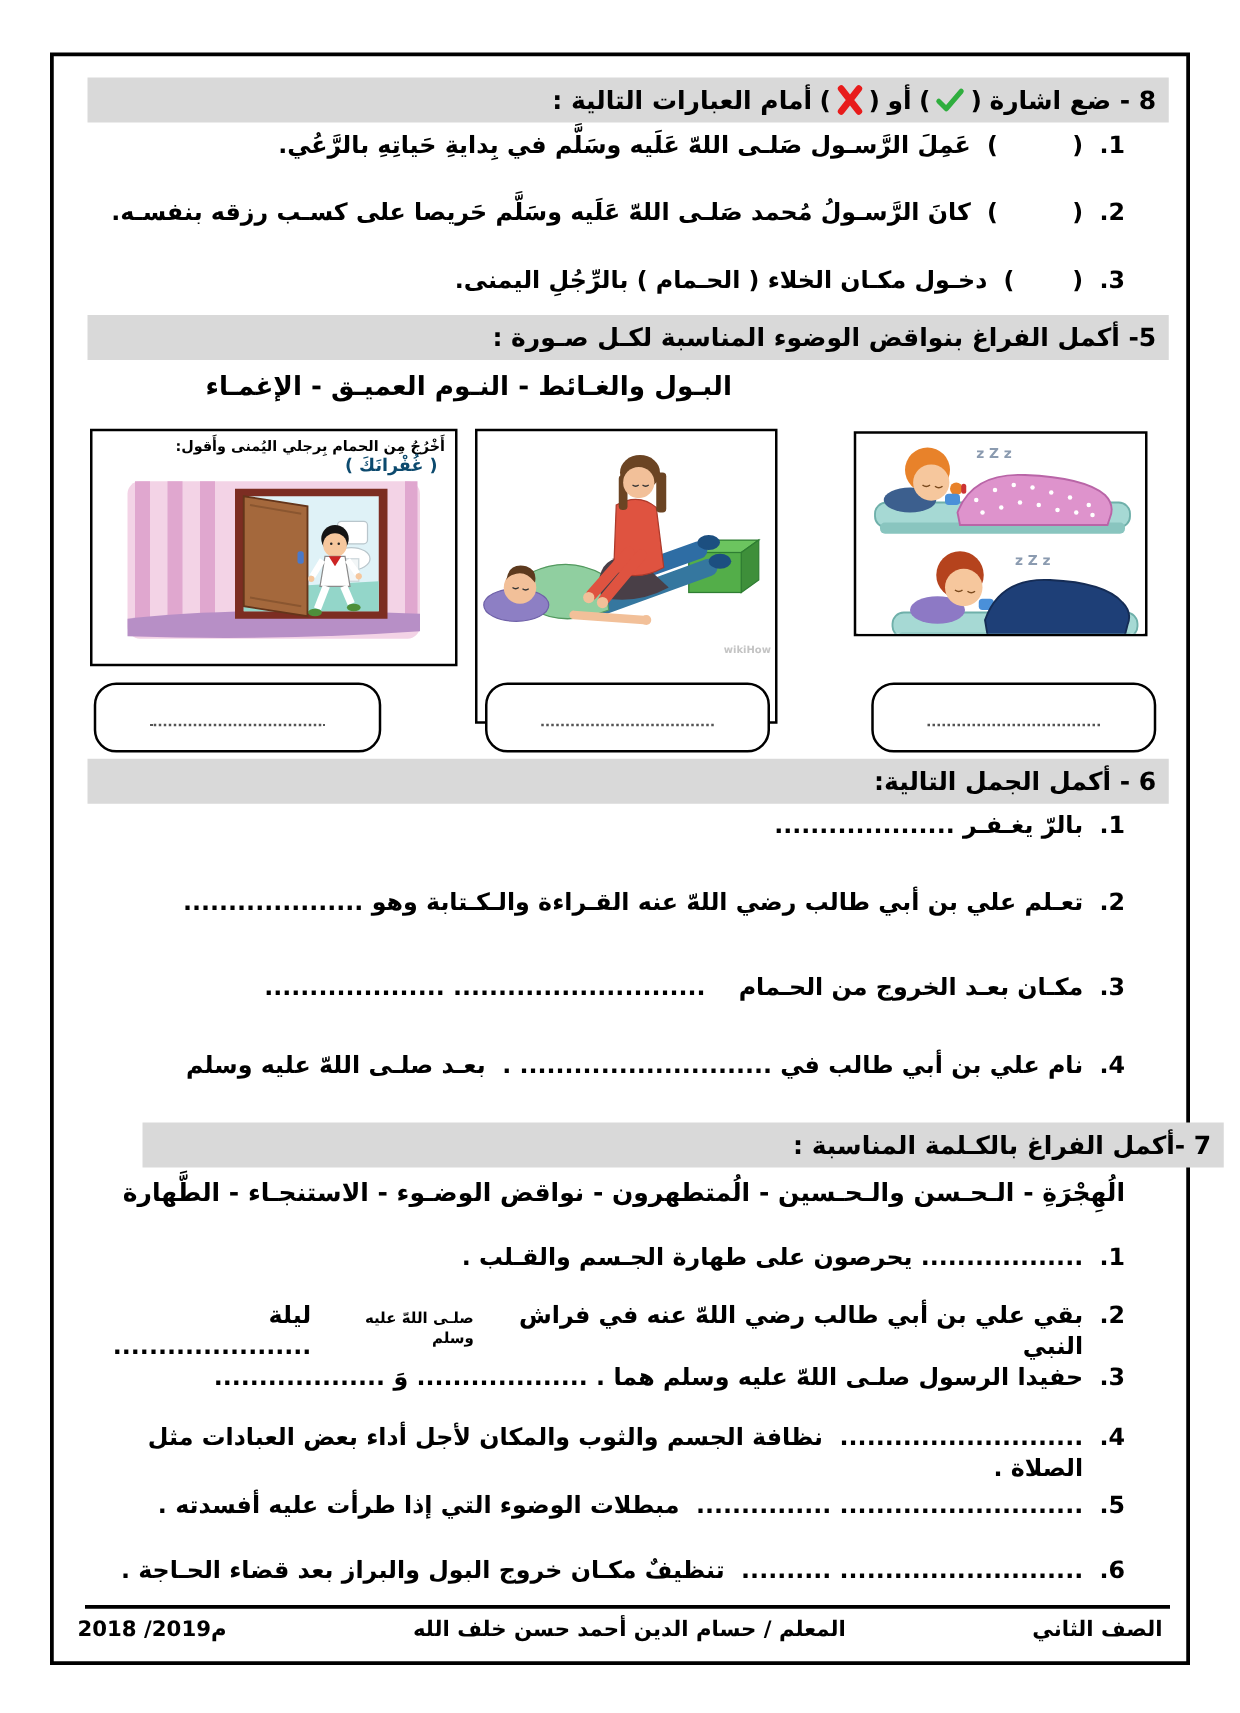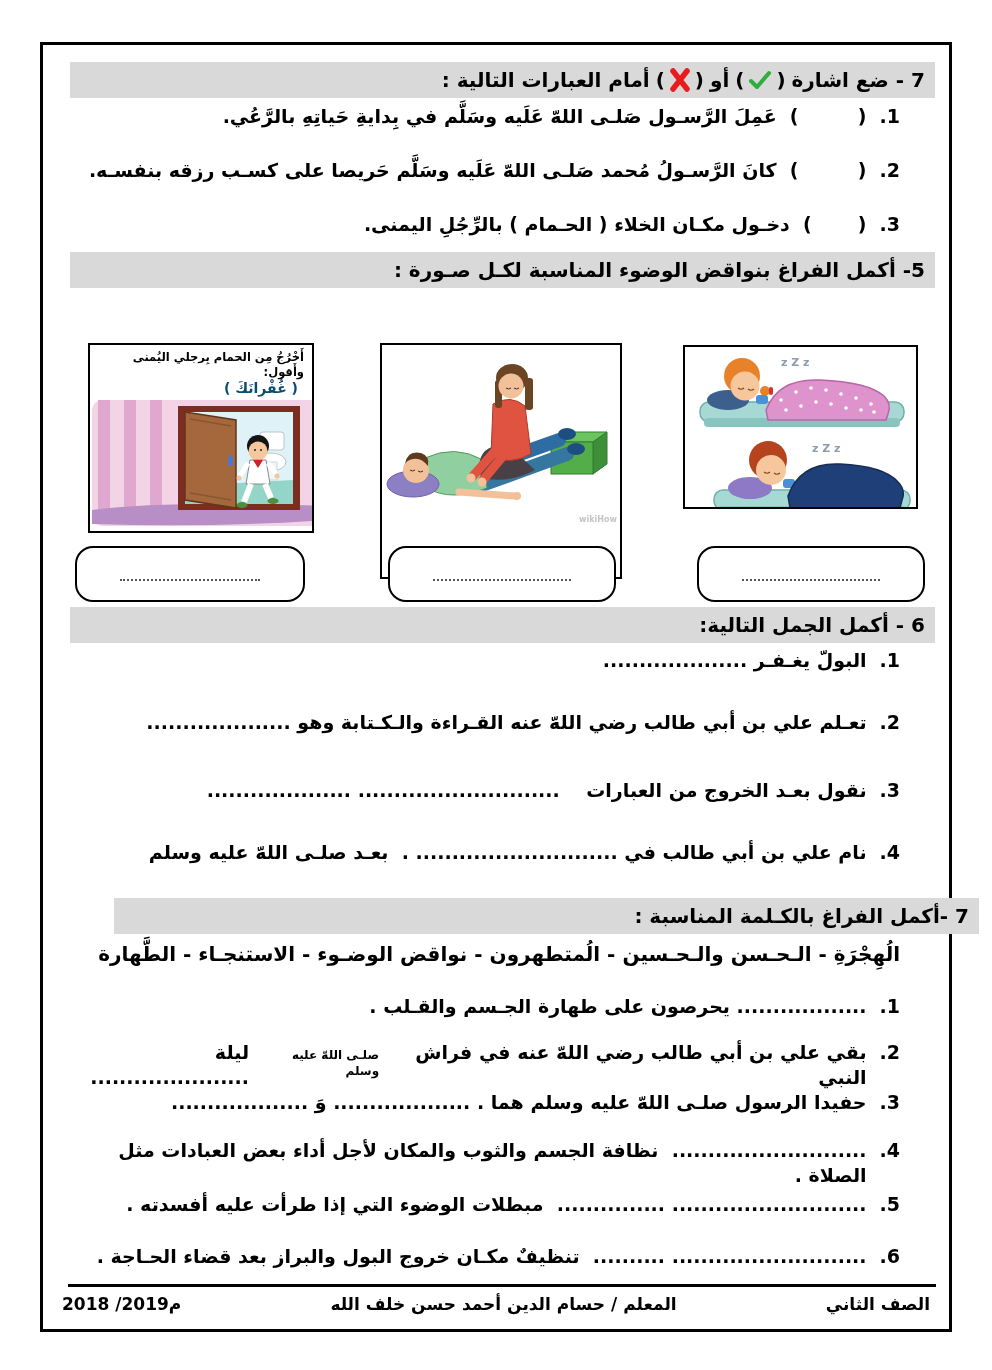--- a/index.html
+++ b/index.html
@@ -44,21 +44,21 @@
             justify-content:space-between; align-items:center; font-size:17px; }
   .year { direction:ltr; }
 </style>
 </head>
 <body>
 
 <div class="page">
   <div class="frame"></div>
 
   <div class="bar" style="top:62px;">
-    <span>7 - ضع اشارة</span>
+    <span>8 - ضع اشارة</span>
     <span class="paren-group">
       <span>(</span>
       <span class="check-icon">
         <svg width="24" height="20" viewBox="0 0 24 20">
             <path d="M3 11 L9 17 L21 3" fill="none" stroke="#2fae3e" stroke-width="4" stroke-linecap="round" stroke-linejoin="round"></path>
           </svg>
       </span>
       <span>)</span>
     </span>
     <span>أو</span>
@@ -86,22 +86,23 @@
   </div>
   <div class="row" style="top:212px;">
     <span class="num">3.</span>
     <span class="bracket">(       )</span>
     <span class="txt">دخـول مكـان الخلاء ( الحـمام ) بالرِّجُلِ اليمنى.</span>
   </div>
 
   <div class="bar" style="top:252px;">
     <span>5- أكمل الفراغ بنواقض الوضوء المناسبة لكـل صـورة :</span>
   </div>
-
-  <div class="imgbox" style="left:88px; top:343px; width:226px; height:190px;">
+  <div class="wordbank5">البـول والغـائط   -   النـوم العميـق   -   الإغمـاء</div>
+
+  <div class="imgbox" style="left:72px; top:343px; width:294px; height:190px;">
     <div class="cap1">أَخْرُجُ مِن الحمام بِرجلي اليُمنى وأَقول:</div>
     <div class="cap2">( غُفْرانَكَ )</div>
     <svg width="238" height="130" viewBox="0 0 238 130" style="display:block;margin:2px auto 0;">
       <rect x="2" y="2" width="234" height="126" rx="10" fill="#f3d3e6"></rect>
       <g fill="#e0a7cf">
         <rect x="8" y="2" width="12" height="114"></rect>
           <rect x="34" y="2" width="12" height="114"></rect>
         <rect x="60" y="2" width="12" height="114"></rect>
           <rect x="224" y="2" width="10" height="110"></rect>
       </g>
@@ -217,29 +218,29 @@
     </div>
   <div class="ansbox" style="left:697px; top:546px; width:228px; height:56px;">
       <div class="dotline"></div>
     </div>
 
   <div class="bar" style="top:607px;padding-left:24px;">
     <span>6 - أكمل الجمل التالية:</span>
   </div>
   <div class="row" style="top:648px;">
     <span class="num">1.</span>
-    <span class="txt">البولّ يغـفـر ....................</span>
+    <span class="txt">بالرّ يغـفـر ....................</span>
   </div>
   <div class="row" style="top:710px;">
     <span class="num">2.</span>
     <span class="txt">تعـلم علي بن أبي طالب رضي اللهّ عنه القـراءة والـكـتابة وهو ....................</span>
   </div>
   <div class="row" style="top:778px;">
     <span class="num">3.</span>
-    <span class="txt">نقول بعـد الخروج من العبارات    ............................ ....................</span>
+    <span class="txt">مكـان بعـد الخروج من الحـمام    ............................ ....................</span>
   </div>
   <div class="row" style="top:840px;">
     <span class="num">4.</span>
     <span class="txt">نام علي بن أبي طالب في ............................ .  بعـد صلـى اللهّ عليه وسلم</span>
   </div>
 
   <div class="bar" style="top:898px;margin-left:44px;">
     <span>7 -أكمل الفراغ بالكـلمة المناسبة :</span>
   </div>
   <div class="wordbank7">الُهِجْرَةِ   - الـحـسن والـحـسين  -  الُمتطهرون  - نواقض الوضـوء  - الاستنجـاء  - الطَّهارة</div>

